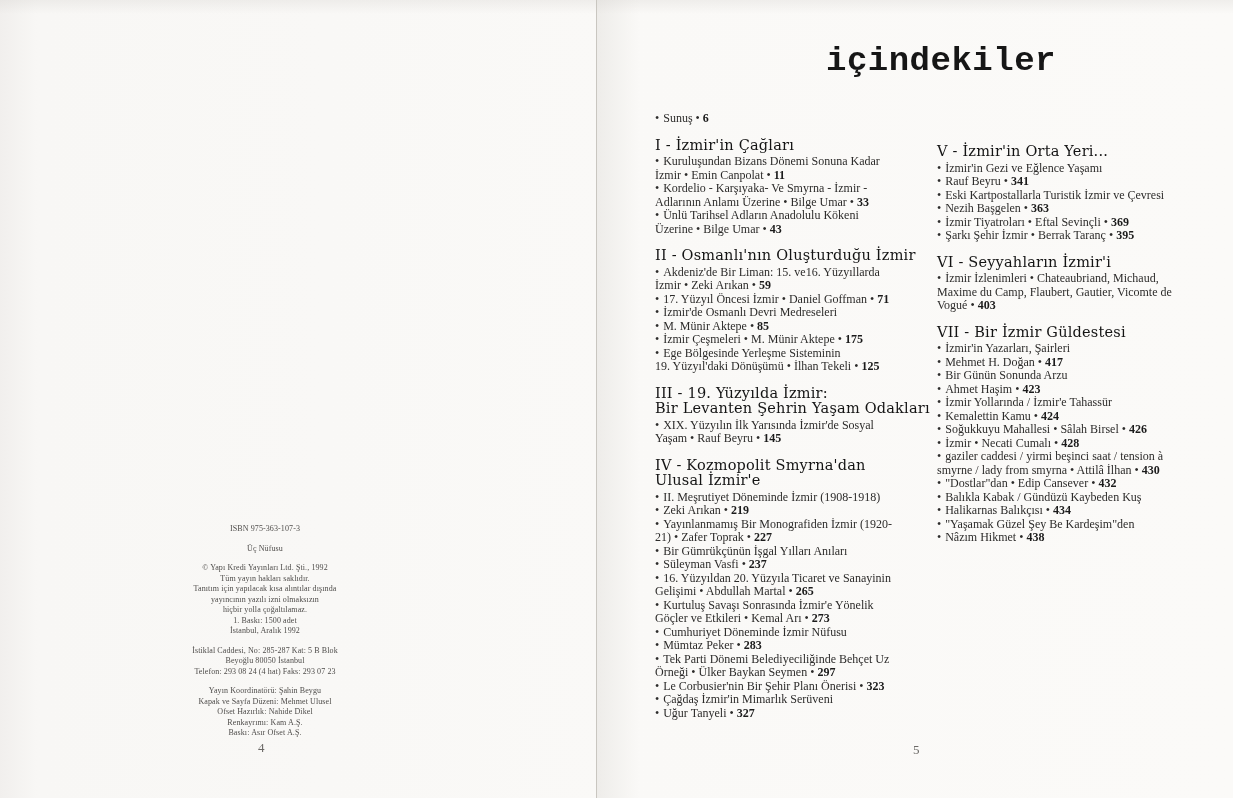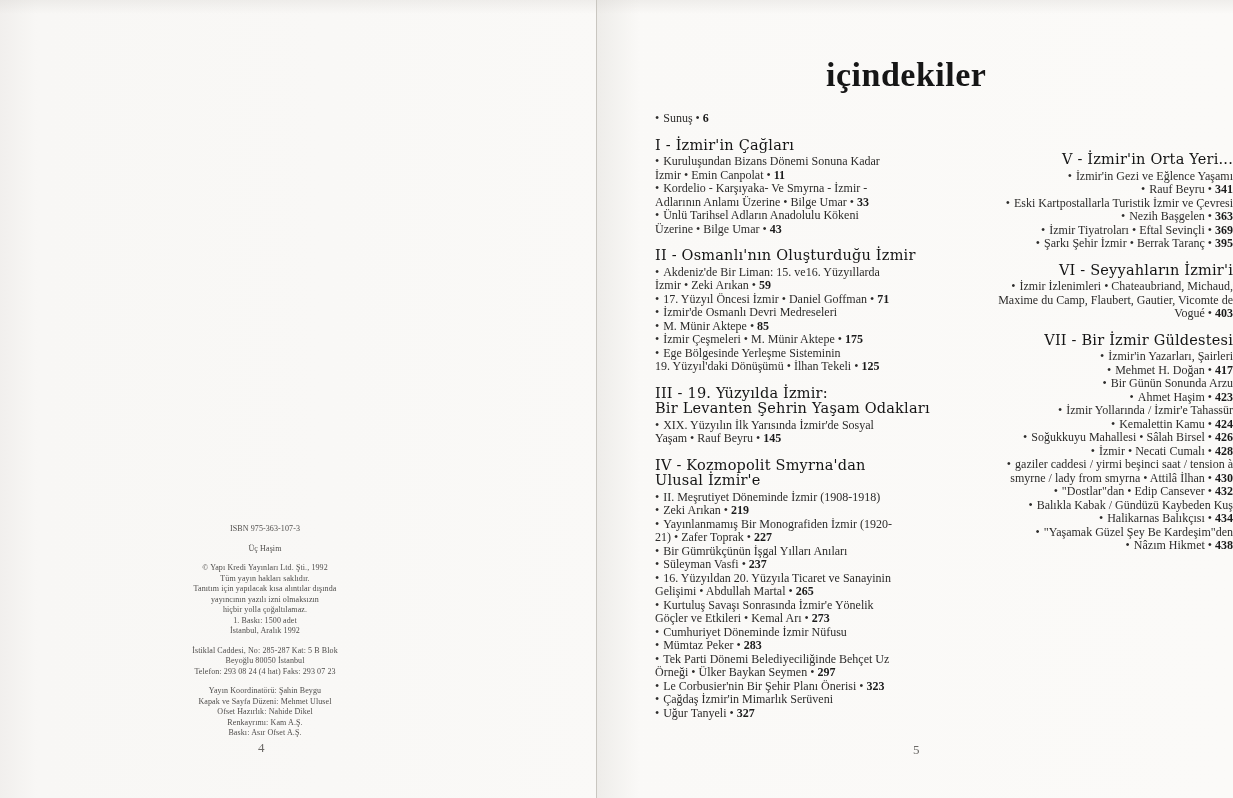--- a/index.html
+++ b/index.html
@@ -39,34 +39,34 @@
 
   .folio {
     position: absolute;
     font-size: 13px; color: #6b6966;
   }
   .folio-left  { left: 258px; top: 740px; }
   .folio-right { left: 913px; top: 742px; }
 
   
   .toc-title {
-    position: absolute; left: 826px; top: 56px;
-    font-family: Liberation Serif, serif;
+    position: absolute; left: 826px; top: 42px;
+    font-family: Liberation Mono, monospace;
     font-weight: bold;
     font-size: 34px;
     letter-spacing: 0.5px;
     color: #161616;
   }
   .toc-col {
     position: absolute;
     font-size: 12px; line-height: 13.5px;
     color: #2c2b2a;
   }
   .toc-col-1 { left: 655px; top: 112px; width: 285px; }
-  .toc-col-2 { left: 937px; top: 152px; width: 296px; text-align: right; }
+  .toc-col-2 { left: 937px; top: 144px; width: 296px; }
 
   .toc-section { margin-bottom: 12px; }
   .toc-heading {
     font-family: "DejaVu Serif", serif;
     font-weight: normal;
     font-size: 14.5px; line-height: 15.5px;
     letter-spacing: 0.2px;
     color: #141414;
     margin-bottom: 2px;
   }
@@ -80,21 +80,21 @@
 <div class="scan">
   <div class="edge-shade-top"></div>
   <div class="gutter"></div>
   <div class="gutter-shade"></div>
 
   <div class="colophon">
       <div class="colo-group">
         <div>ISBN 975-363-107-3</div>
       </div>
       <div class="colo-group">
-        <div>Üç Haşim</div>
+        <div>Üç Nüfusu</div>
       </div>
       <div class="colo-group">
         <div>© Yapı Kredi Yayınları Ltd. Şti., 1992</div>
         <div>Tüm yayın hakları saklıdır.</div>
         <div>Tanıtım için yapılacak kısa alıntılar dışında</div>
         <div>yayıncının yazılı izni olmaksızın</div>
         <div>hiçbir yolla çoğaltılamaz.</div>
         <div>1. Baskı: 1500 adet</div>
         <div>İstanbul, Aralık 1992</div>
       </div>

